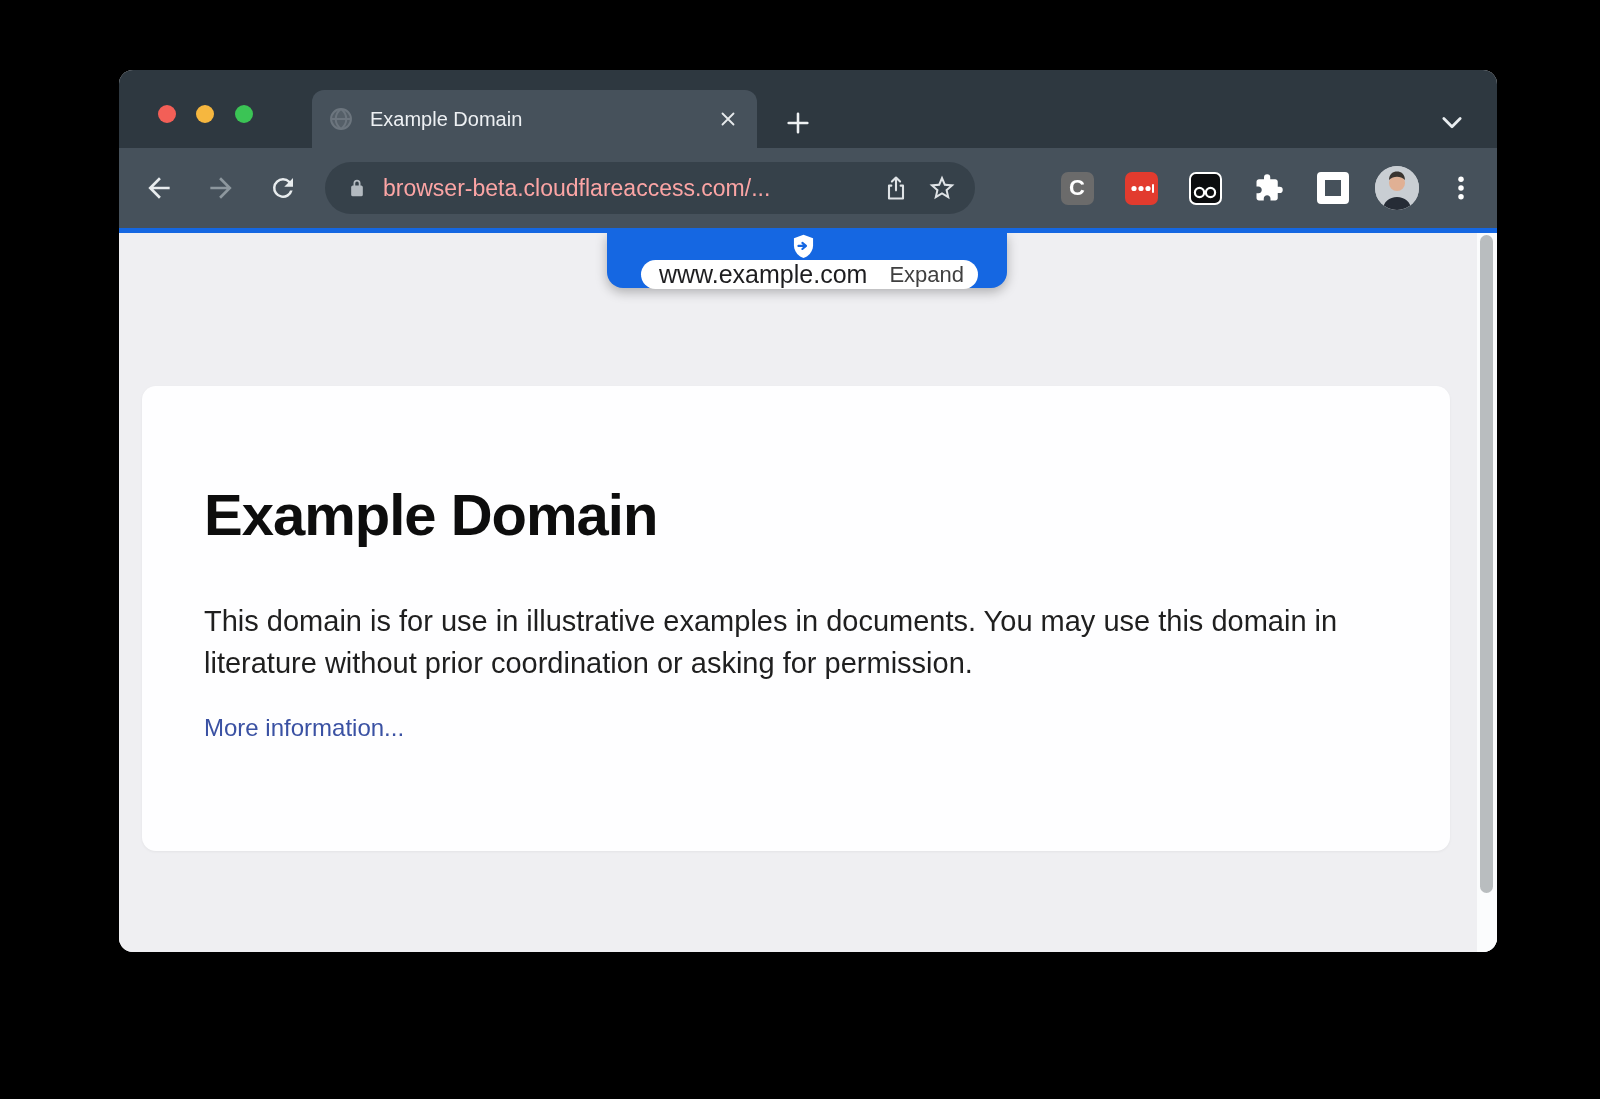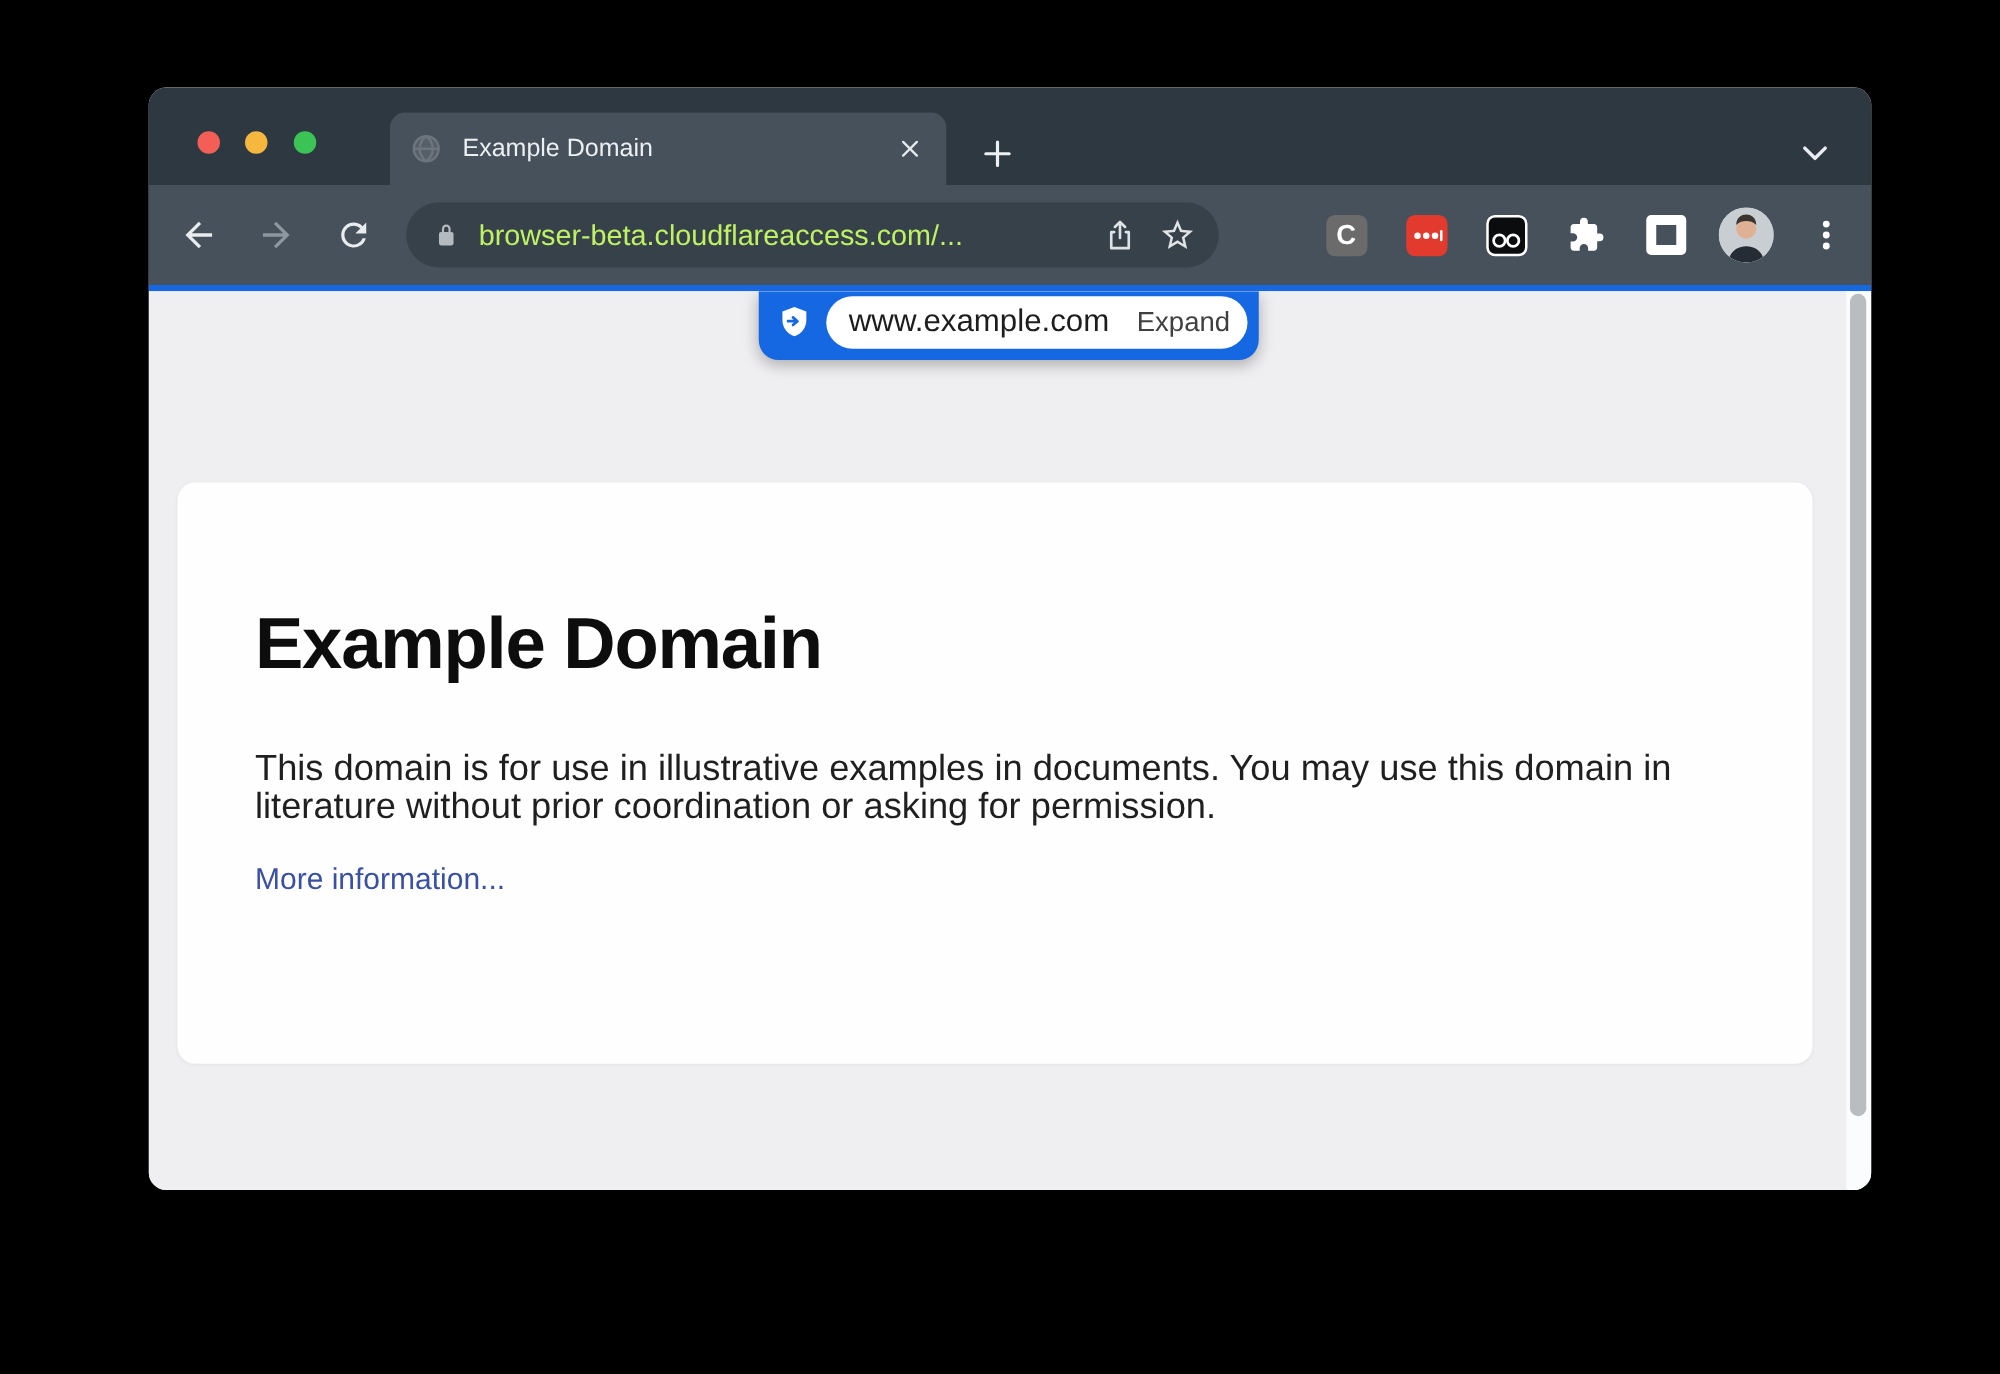--- a/index.html
+++ b/index.html
@@ -48,21 +48,21 @@
   .nav-btn{position:absolute;top:23px;width:34px;height:34px;border:none;
     background:transparent;color:#e8ecee;display:flex;align-items:center;
     justify-content:center;cursor:pointer;padding:0;}
   .nav-back{left:23px;}
   .nav-forward{left:85px;color:var(--dim-icon);}
   .nav-reload{left:147px;}
   .omnibox{position:absolute;left:206px;top:14px;width:650px;height:52px;
     border-radius:26px;background:var(--omnibox);display:flex;align-items:center;
     padding:0 18px 0 22px;cursor:text;}
   .lock{width:20px;height:20px;flex:0 0 20px;margin-right:16px;color:#b3bac0;}
-  .url-text{flex:1;font-size:23px;color:#bef264;white-space:nowrap;overflow:hidden;}
+  .url-text{flex:1;font-size:23px;color:#fca5a5;white-space:nowrap;overflow:hidden;}
   .omni-action{width:30px;height:30px;border:none;background:transparent;color:#dfe3e6;
     display:flex;align-items:center;justify-content:center;cursor:pointer;padding:0;
     margin-left:16px;}
   .ext-row{position:absolute;left:926px;top:14px;height:52px;display:flex;
     align-items:center;}
   .ext-slot{width:64px;display:flex;align-items:center;justify-content:center;}
   .ext-badge{width:33px;height:33px;border-radius:7px;display:flex;align-items:center;
     justify-content:center;cursor:pointer;}
   .ext-c{background:#6b6b6b;color:#fff;font-size:22px;font-weight:bold;}
   .ext-red{background:#e23b2e;}
@@ -76,34 +76,34 @@
 
   
   .accent-line{height:5px;background:var(--accent-blue);}
 
   
   .viewport{position:relative;height:719px;background:var(--page-bg);overflow:hidden;}
 
   .banner{position:absolute;left:488px;top:0;width:400px;height:55px;
     background:var(--accent-blue);border-radius:0 0 16px 16px;
     box-shadow:0 4px 12px rgba(0,0,0,.28);display:flex;align-items:center;
-    padding:0 22px 6px 15px;}
+    padding:0 22px 6px 15px;flex-direction:column;}
   .banner-shield{width:27px;height:27px;flex:0 0 27px;}
   .banner-pill{flex:1;height:42px;margin-left:12px;background:#fff;border-radius:21px;
     display:flex;align-items:center;padding:0 14px 0 18px;cursor:pointer;}
   .banner-host{font-size:25px;color:#1d1d1f;white-space:nowrap;}
   .banner-expand{font-size:22px;color:#404040;margin-left:22px;white-space:nowrap;
     cursor:pointer;}
 
   .card{position:absolute;left:23px;top:153px;width:1308px;height:465px;
     background:var(--card-bg);border-radius:14px;padding:0 62px;
     box-shadow:0 1px 3px rgba(0,0,0,.05);}
   .card h1{margin-top:100px;font-size:58px;line-height:1;color:#0d0d0d;
     letter-spacing:-1px;}
-  .card p{margin-top:56px;font-size:29px;line-height:30px;color:#1f1f1f;
+  .card p{margin-top:56px;font-size:29px;line-height:42px;color:#1f1f1f;
     max-width:1155px;}
   .more-link{display:inline-block;margin-top:30px;font-size:24px;color:var(--link);
     text-decoration:none;cursor:pointer;}
 
   .scrollbar{position:absolute;right:0;top:0;width:20px;height:719px;background:#fbfcfd;}
   .scroll-thumb{position:absolute;left:3px;top:2px;width:13px;height:658px;
     border-radius:7px;background:#b9bdbf;cursor:grab;}
 
   svg{display:block;}
 </style>

